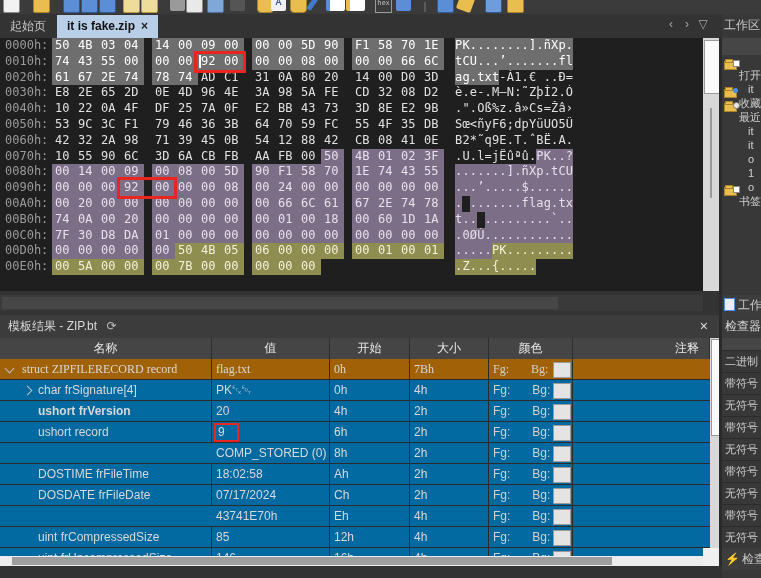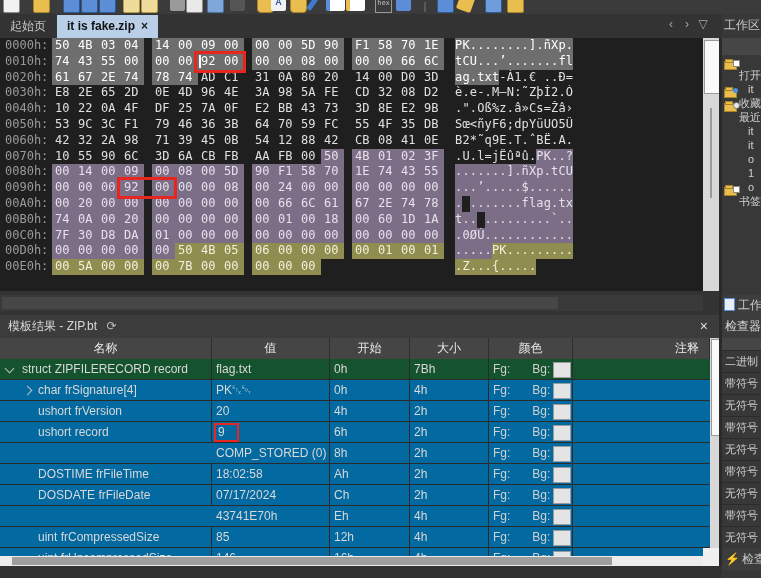--- a/index.html
+++ b/index.html
@@ -73,21 +73,21 @@
   #ttitle{position:absolute;left:0;top:0;width:722px;height:23px;background:#3c3c3c;color:#d8d8d8;
           font-size:12px;line-height:23px;}
   #ttitle .txt{margin-left:8px;}
   #ttitle .refresh{margin-left:6px;color:#b8b8b8;}
   #tclose{position:absolute;right:14px;top:0;color:#dddddd;font-size:14px;line-height:23px;}
   #thead{position:absolute;left:0;top:23px;width:710px;height:21px;background:#454545;}
   .thcell{position:absolute;top:0;height:21px;line-height:21px;font-size:12px;color:#e8e8e8;
           text-align:center;border-right:1px solid #2e2e2e;box-sizing:border-box;}
   #trows{position:absolute;left:0;top:44px;width:710px;height:207px;overflow:hidden;}
   .trow{position:relative;height:21px;background:#0369a1;border-bottom:1px solid #2b2b2b;box-sizing:border-box;}
-  .trow.sel{background:#14532d;}
+  .trow.sel{background:#a16207;font-family:Liberation Serif, serif;}
   .tcell{position:absolute;top:0;height:20px;line-height:20px;font-size:12px;color:#d8d8d8;
          border-right:1px solid #2b2b2b;box-sizing:border-box;white-space:nowrap;overflow:hidden;}
   .chev{position:absolute;top:7px;width:6px;height:6px;border-right:1px solid #c0c0c0;border-bottom:1px solid #c0c0c0;}
   .chev.open{transform:rotate(45deg);top:6px;}
   .chev.closed{transform:rotate(-45deg);}
   .valbox{display:inline-block;border:2px solid #e8251f;margin-left:-2px;padding:0 12px 0 2px;height:15px;line-height:15px;}
   .fglbl,.bglbl{color:#d0d0d0;}
   .swatch{position:absolute;width:16px;height:14px;top:3px;background:#e4e4e4;border:1px solid #9a9a9a;}
   #tvscroll{position:absolute;left:710px;top:23px;width:12px;height:210px;background:#d8d8d8;}
   #tvthumb{position:absolute;left:1px;top:1px;width:10px;height:95px;background:#fafafa;border:1px solid #9a9a9a;}
@@ -305,21 +305,21 @@
           <span class="chev closed" style="left: 24px;"></span>
           <span style="position: absolute; left: 38px;">char frSignature[4]</span>
         </div>
         <div class="tcell" style="left: 212px; width: 118px; padding-left: 4px;"><span>PK␃␄</span></div>
         <div class="tcell" style="left: 330px; width: 80px; padding-left: 4px;">0h</div>
         <div class="tcell" style="left: 410px; width: 79px; padding-left: 4px;">4h</div>
         <div class="tcell" style="left: 489px; width: 84px;"><span class="fglbl" style="margin-left: 4px;">Fg:</span><span class="bglbl" style="margin-left: 22px;">Bg:</span><span class="swatch" style="left: 64px;"></span></div>
         <div class="tcell" style="left: 573px; width: 137px; border-right: none;"></div>
       </div>
       <div class="trow">
-        <div class="tcell" style="left: 0px; width: 212px;">
+        <div class="tcell" style="left: 0px; width: 212px; font-weight: bold;">
           <span style="position: absolute; left: 38px;">ushort frVersion</span>
         </div>
         <div class="tcell" style="left: 212px; width: 118px; padding-left: 4px;"><span>20</span></div>
         <div class="tcell" style="left: 330px; width: 80px; padding-left: 4px;">4h</div>
         <div class="tcell" style="left: 410px; width: 79px; padding-left: 4px;">2h</div>
         <div class="tcell" style="left: 489px; width: 84px;"><span class="fglbl" style="margin-left: 4px;">Fg:</span><span class="bglbl" style="margin-left: 22px;">Bg:</span><span class="swatch" style="left: 64px;"></span></div>
         <div class="tcell" style="left: 573px; width: 137px; border-right: none;"></div>
       </div>
       <div class="trow">
         <div class="tcell" style="left: 0px; width: 212px;">

